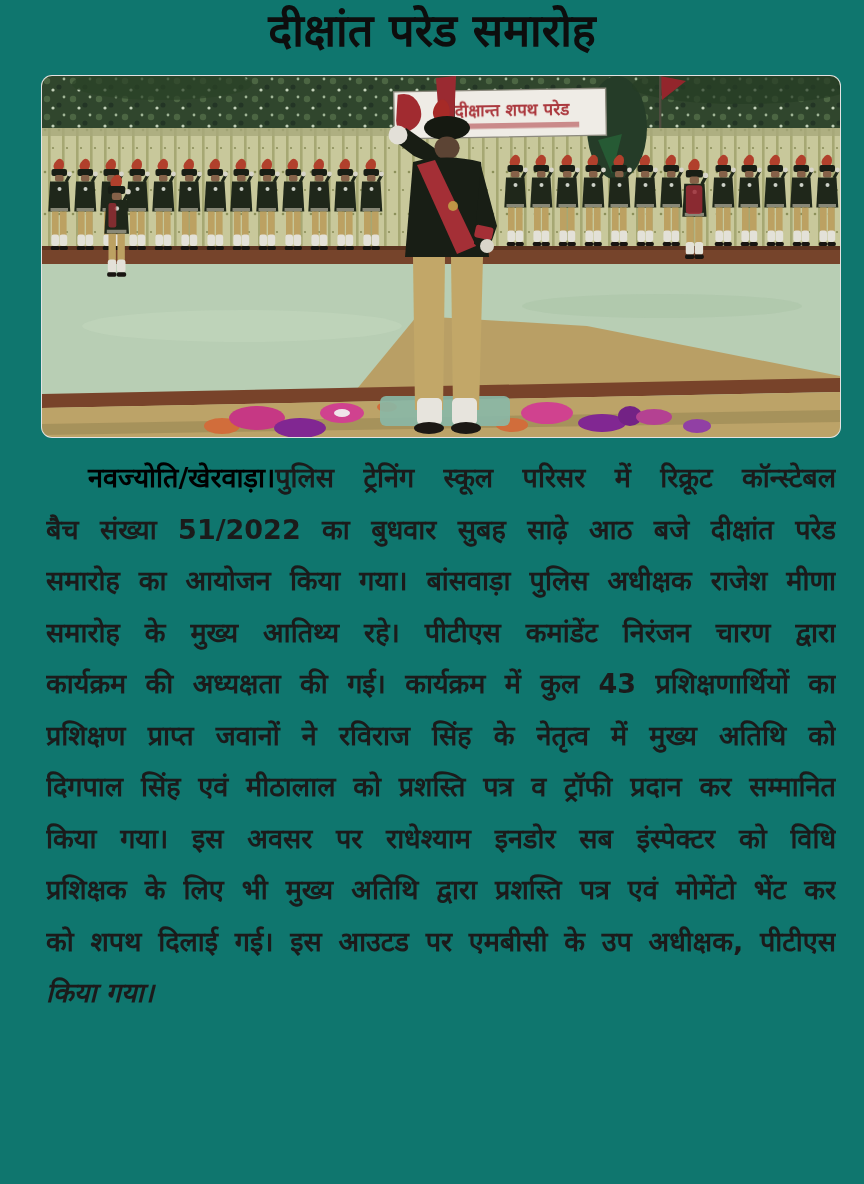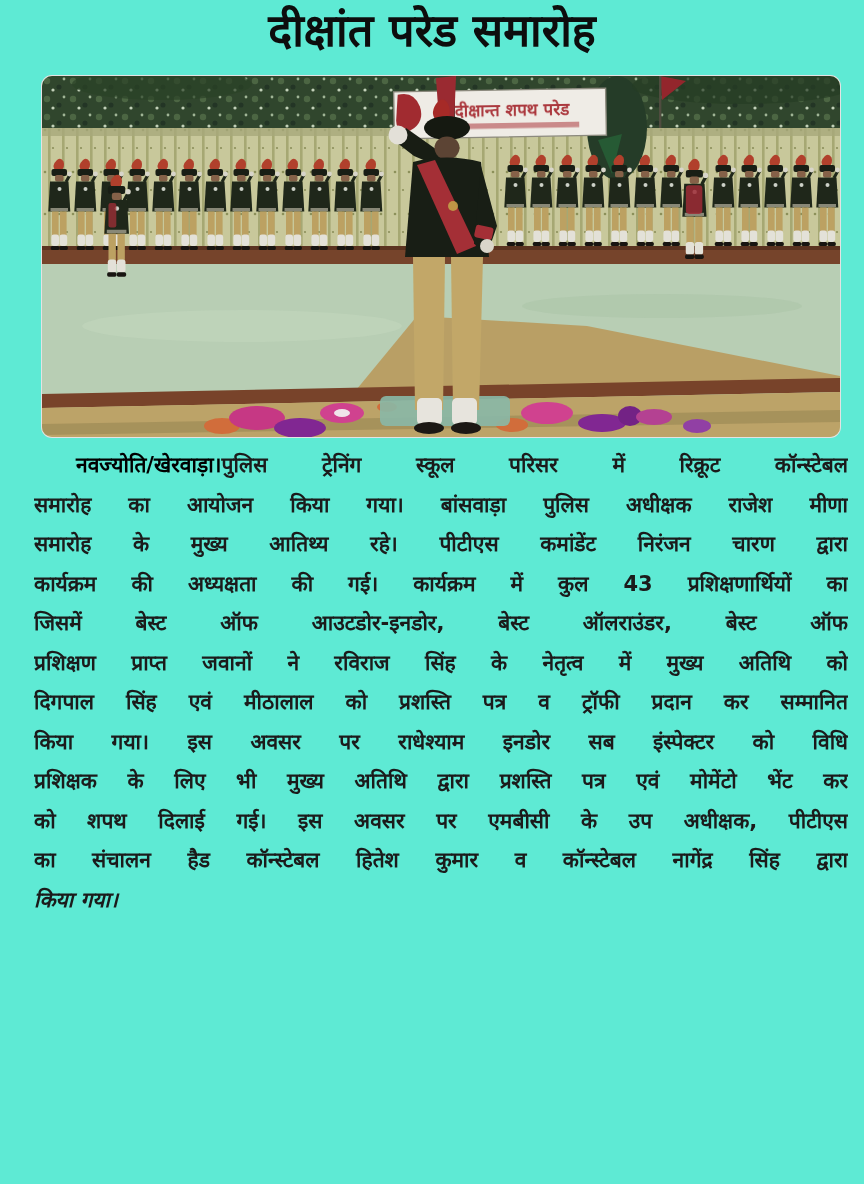--- a/index.html
+++ b/index.html
@@ -1,19 +1,19 @@
 <!DOCTYPE html>
 <html><head>
 <meta charset="utf-8">
 <style>
   html,body{margin:0;padding:0;background:#ffffff;}
   .page{
     position:relative;
     width:864px;height:1184px;
-    background:#5eead4;
+    background:#0f766e;
     overflow:hidden;
     font-family:"DejaVu Sans", sans-serif;
   }
   .headline{
     position:absolute;top:0;left:0;right:0;
     margin:0;
     text-align:center;
     font-size:45px;
     font-weight:bold;
     color:#0d0d0d;
@@ -31,22 +31,22 @@
     background:#cbcc96;
   }
   .photo svg{display:block;width:798px;height:361px;filter:saturate(.88) contrast(.96);}
   .article{
     position:absolute;
     left:34px;top:446px;
     width:814px;
     color:#161616;
   }
   .line{
-    margin:0;
-    font-size:21px;
+    margin:12px;
+    font-size:27px;
     line-height:39.5px;
     height:39.5px;
     font-weight:600;
     white-space:nowrap;
     text-align:justify;
     text-align-last:justify;
     overflow:hidden;
     color:#1b1b1b;
   }
   .line.indent{ text-indent:42px; }
@@ -206,43 +206,42 @@
         <ellipse cx="387" cy="352" rx="15" ry="6" fill="#18140f"></ellipse>
         <ellipse cx="424" cy="352" rx="15" ry="6" fill="#18140f"></ellipse>
       </g>
     </svg>
   </figure>
 
   <div class="article">
     <p class="line indent"><b class="dateline">नवज्योति/खेरवाड़ा।</b><span>पुलिस ट्रेनिंग स्कूल परिसर में रिक्रूट कॉन्स्टेबल</span></p>
     <div class="lines">
 
+        <p class="line">बैच संख्या 51/2022 का बुधवार सुबह साढ़े आठ बजे दीक्षांत परेड</p>
 
         <p class="line">समारोह का आयोजन किया गया। बांसवाड़ा पुलिस अधीक्षक राजेश मीणा</p>
 
         <p class="line">समारोह के मुख्य आतिथ्य रहे। पीटीएस कमांडेंट निरंजन चारण द्वारा</p>
 
         <p class="line">कार्यक्रम की अध्यक्षता की गई। कार्यक्रम में कुल 43 प्रशिक्षणार्थियों का</p>
 
 
-        <p class="line">जिसमें बेस्ट ऑफ आउटडोर-इनडोर, बेस्ट ऑलराउंडर, बेस्ट ऑफ</p>
 
 
         <p class="line">प्रशिक्षण प्राप्त जवानों ने रविराज सिंह के नेतृत्व में मुख्य अतिथि को</p>
 
 
         <p class="line">दिगपाल सिंह एवं मीठालाल को प्रशस्ति पत्र व ट्रॉफी प्रदान कर सम्मानित</p>
 
         <p class="line">किया गया। इस अवसर पर राधेश्याम इनडोर सब इंस्पेक्टर को विधि</p>
 
         <p class="line">प्रशिक्षक के लिए भी मुख्य अतिथि द्वारा प्रशस्ति पत्र एवं मोमेंटो भेंट कर</p>
 
 
-        <p class="line">को शपथ दिलाई गई। इस अवसर पर एमबीसी के उप अधीक्षक, पीटीएस</p>
-
-
-        <p class="line">का संचालन हैड कॉन्स्टेबल हितेश कुमार व कॉन्स्टेबल नागेंद्र सिंह द्वारा</p>
+        <p class="line">को शपथ दिलाई गई। इस आउटड पर एमबीसी के उप अधीक्षक, पीटीएस</p>
+
+
 
         <p class="line">किया गया।</p>
       </div>
   </div>
 
 </div>
 
 </body></html>

